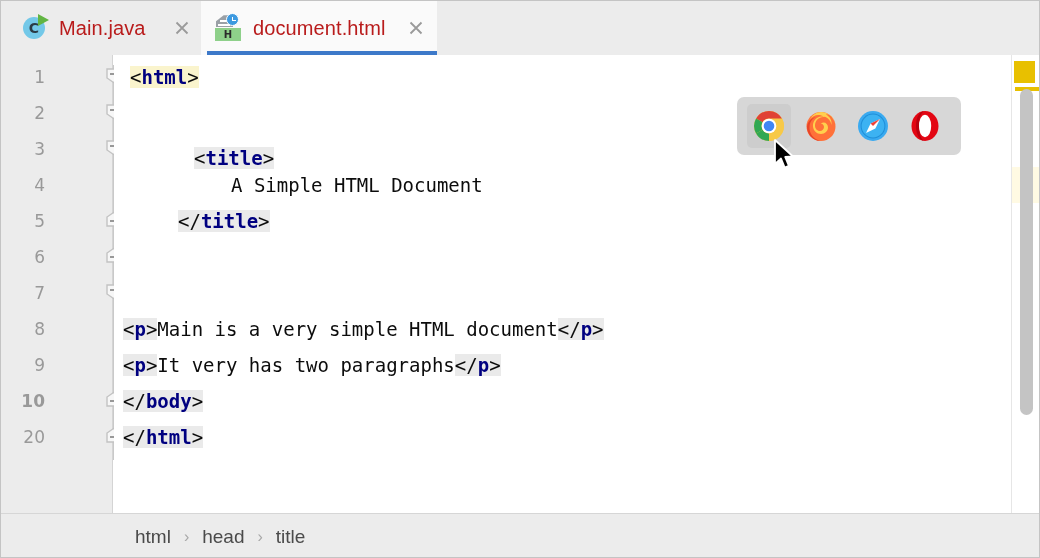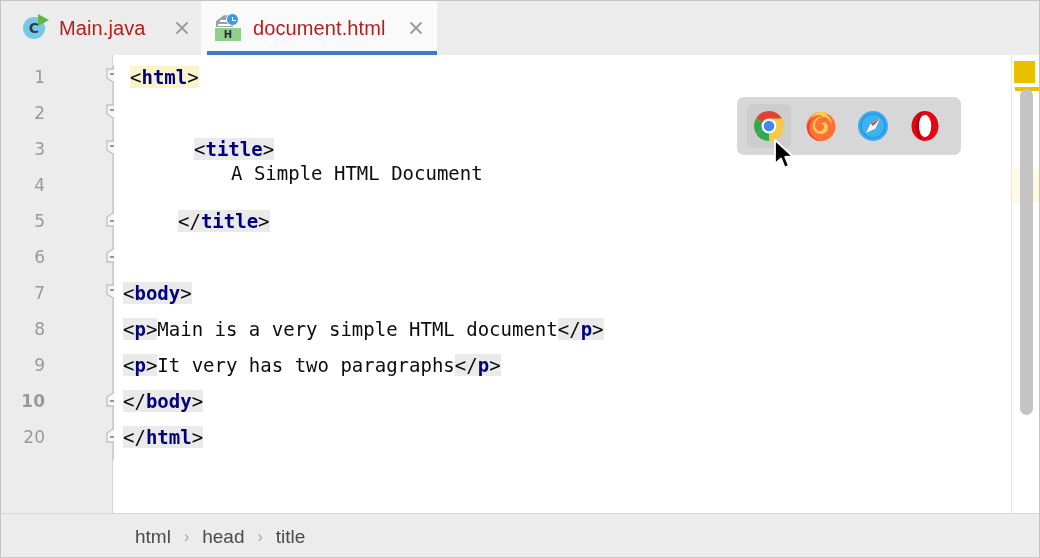--- a/index.html
+++ b/index.html
@@ -464,28 +464,27 @@
         <rect x="7.5" y="20.5" width="9" height="2" fill="#9a9a9a"></rect>
         <rect x="9.5" y="24" width="5" height="1.6" fill="#9a9a9a"></rect>
       </svg>
     </div>
 
     <div class="code-area">
 
       <div class="code-line" style="left:9px; top:4px;margin-left:7px;"><span class="bracket hl-yellow">&lt;</span><span class="tagname hl-yellow">html</span><span class="bracket hl-yellow">&gt;</span></div>
 
 
-      <div class="code-line" style="left:64px; top:76px;padding-left:16px;"><span class="bracket hl-gray">&lt;</span><span class="tagname hl-gray">title</span><span class="bracket hl-gray">&gt;</span></div>
-
-      <div class="code-line" style="left:117px; top:100px;"><span class="txt">A Simple HTML Document</span></div>
+      <div class="code-line" style="left:64px; top:85px;padding-left:16px;"><span class="bracket hl-gray">&lt;</span><span class="tagname hl-gray">title</span><span class="bracket hl-gray">&gt;</span></div>
+
+      <div class="code-line" style="left:117px; top:112px;"><span class="txt">A Simple HTML Document</span></div>
 
       <div class="code-line" style="left:64px; top:148px;"><span class="bracket hl-gray">&lt;/</span><span class="tagname hl-gray">title</span><span class="bracket hl-gray">&gt;</span></div>
 
 
-      <div class="code-line" style="left:9px; top:220px;"><span class="bracket hl-gray">&lt;</span><span class="tagname hl-gray">body</span><span class="bracket hl-gray">&gt;</span></div>
 
       <div class="code-line" style="left:9px; top:256px;"><span class="bracket hl-gray">&lt;</span><span class="tagname hl-gray">p</span><span class="bracket hl-gray">&gt;</span><span class="txt">Main is a very simple HTML document</span><span class="bracket hl-gray">&lt;/</span><span class="tagname hl-gray">p</span><span class="bracket hl-gray">&gt;</span></div>
 
       <div class="code-line" style="left:9px; top:292px;"><span class="bracket hl-gray">&lt;</span><span class="tagname hl-gray">p</span><span class="bracket hl-gray">&gt;</span><span class="txt">It very has two paragraphs</span><span class="bracket hl-gray">&lt;/</span><span class="tagname hl-gray">p</span><span class="bracket hl-gray">&gt;</span></div>
 
       <div class="code-line" style="left:9px; top:328px;"><span class="bracket hl-gray">&lt;/</span><span class="tagname hl-gray">body</span><span class="bracket hl-gray">&gt;</span></div>
 
       <div class="code-line" style="left:9px; top:364px;"><span class="bracket hl-gray">&lt;/</span><span class="tagname hl-gray">html</span><span class="bracket hl-gray">&gt;</span></div>
 
       <div class="popup" style="left:623px; top:42px;">

